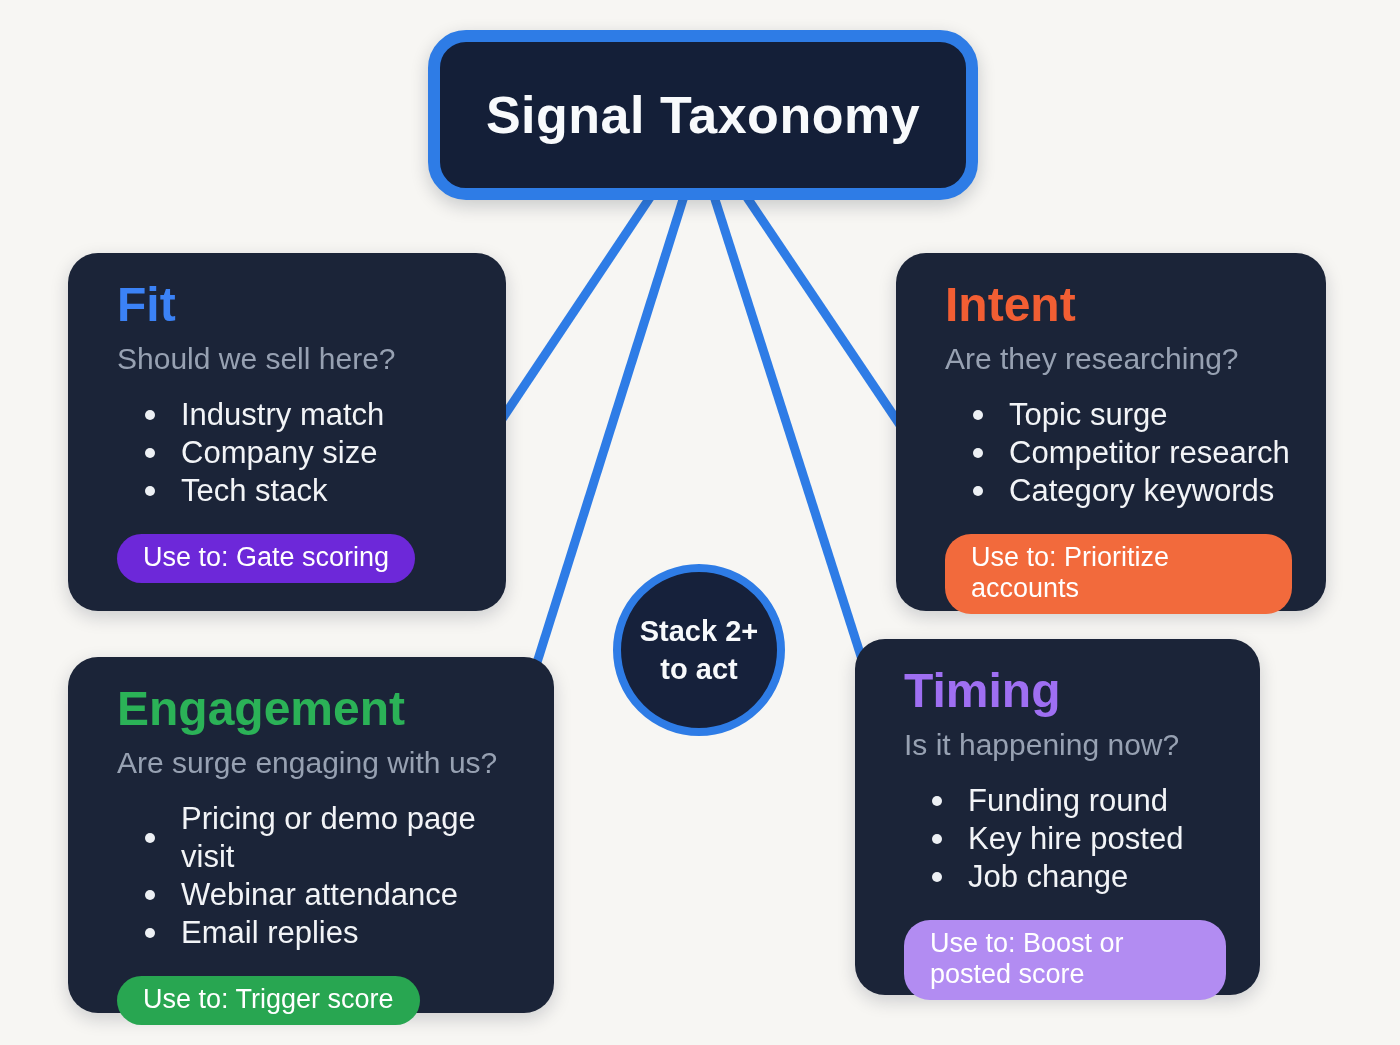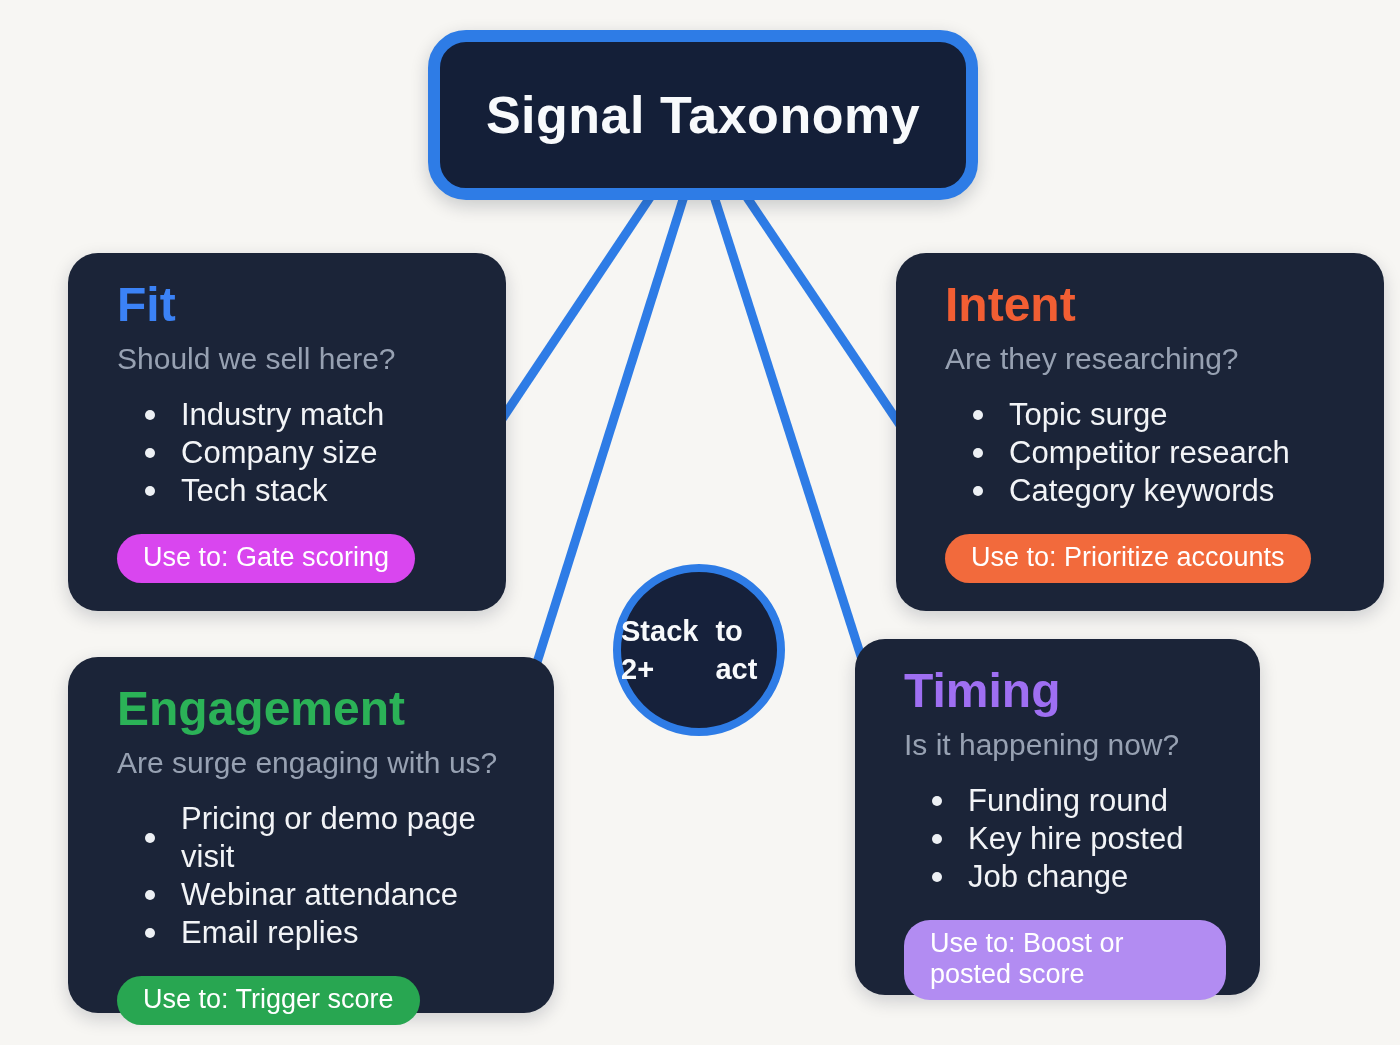--- a/index.html
+++ b/index.html
@@ -45,21 +45,21 @@
   .card {
     position: absolute;
     box-sizing: border-box;
     background: #1B2438;
     border-radius: 30px;
     padding: 28px 34px 0 49px;
     z-index: 2;
     box-shadow: 0 6px 18px rgba(15,23,42,.18);
   }
   .card-fit        { left: 68px;  top: 253px; width: 438px; height: 358px; }
-  .card-intent     { left: 896px; top: 253px; width: 488px; height: 358px; }
+  .card-intent     { left: 896px; top: 253px; width: 430px; height: 358px; }
   .card-engagement { left: 68px;  top: 657px; width: 486px; height: 356px; }
   .card-timing     { left: 855px; top: 639px; width: 405px; height: 356px; }
   .card h2 {
     margin: 0 0 12px 0;
     font-size: 48px;
     line-height: 1.02;
     font-weight: 700;
   }
   .card .subtitle {
     margin: 0 0 20px 0;
@@ -97,20 +97,21 @@
   }
   .center-circle {
     position: absolute;
     left: 613px; top: 564px;
     width: 172px; height: 172px;
     box-sizing: border-box;
     background: #16213B;
     border: 8px solid #2E7CE6;
     border-radius: 50%;
     display: flex;
+    flex-direction: column;
     align-items: center;
     justify-content: center;
     z-index: 3;
   }
   .center-circle .line {
     color: #F8FAFC;
     font-size: 29px;
     font-weight: 700;
     line-height: 38px;
   }
@@ -141,21 +142,21 @@
       </li>
       <li>
         <span class="dot"></span>
         <span>Company size</span>
       </li>
       <li>
         <span class="dot"></span>
         <span>Tech stack</span>
       </li>
     </ul>
-    <span class="pill" style="background: #d946ef;">Use to: Gate scoring</span>
+    <span class="pill" style="background: #6d28d9;">Use to: Gate scoring</span>
   </div>
 
   <div class="card card-intent">
     <h2 style="color: rgb(242, 94, 51);">Intent</h2>
     <p class="subtitle">Are they researching?</p>
     <ul>
       <li>
         <span class="dot"></span>
         <span>Topic surge</span>
       </li>

